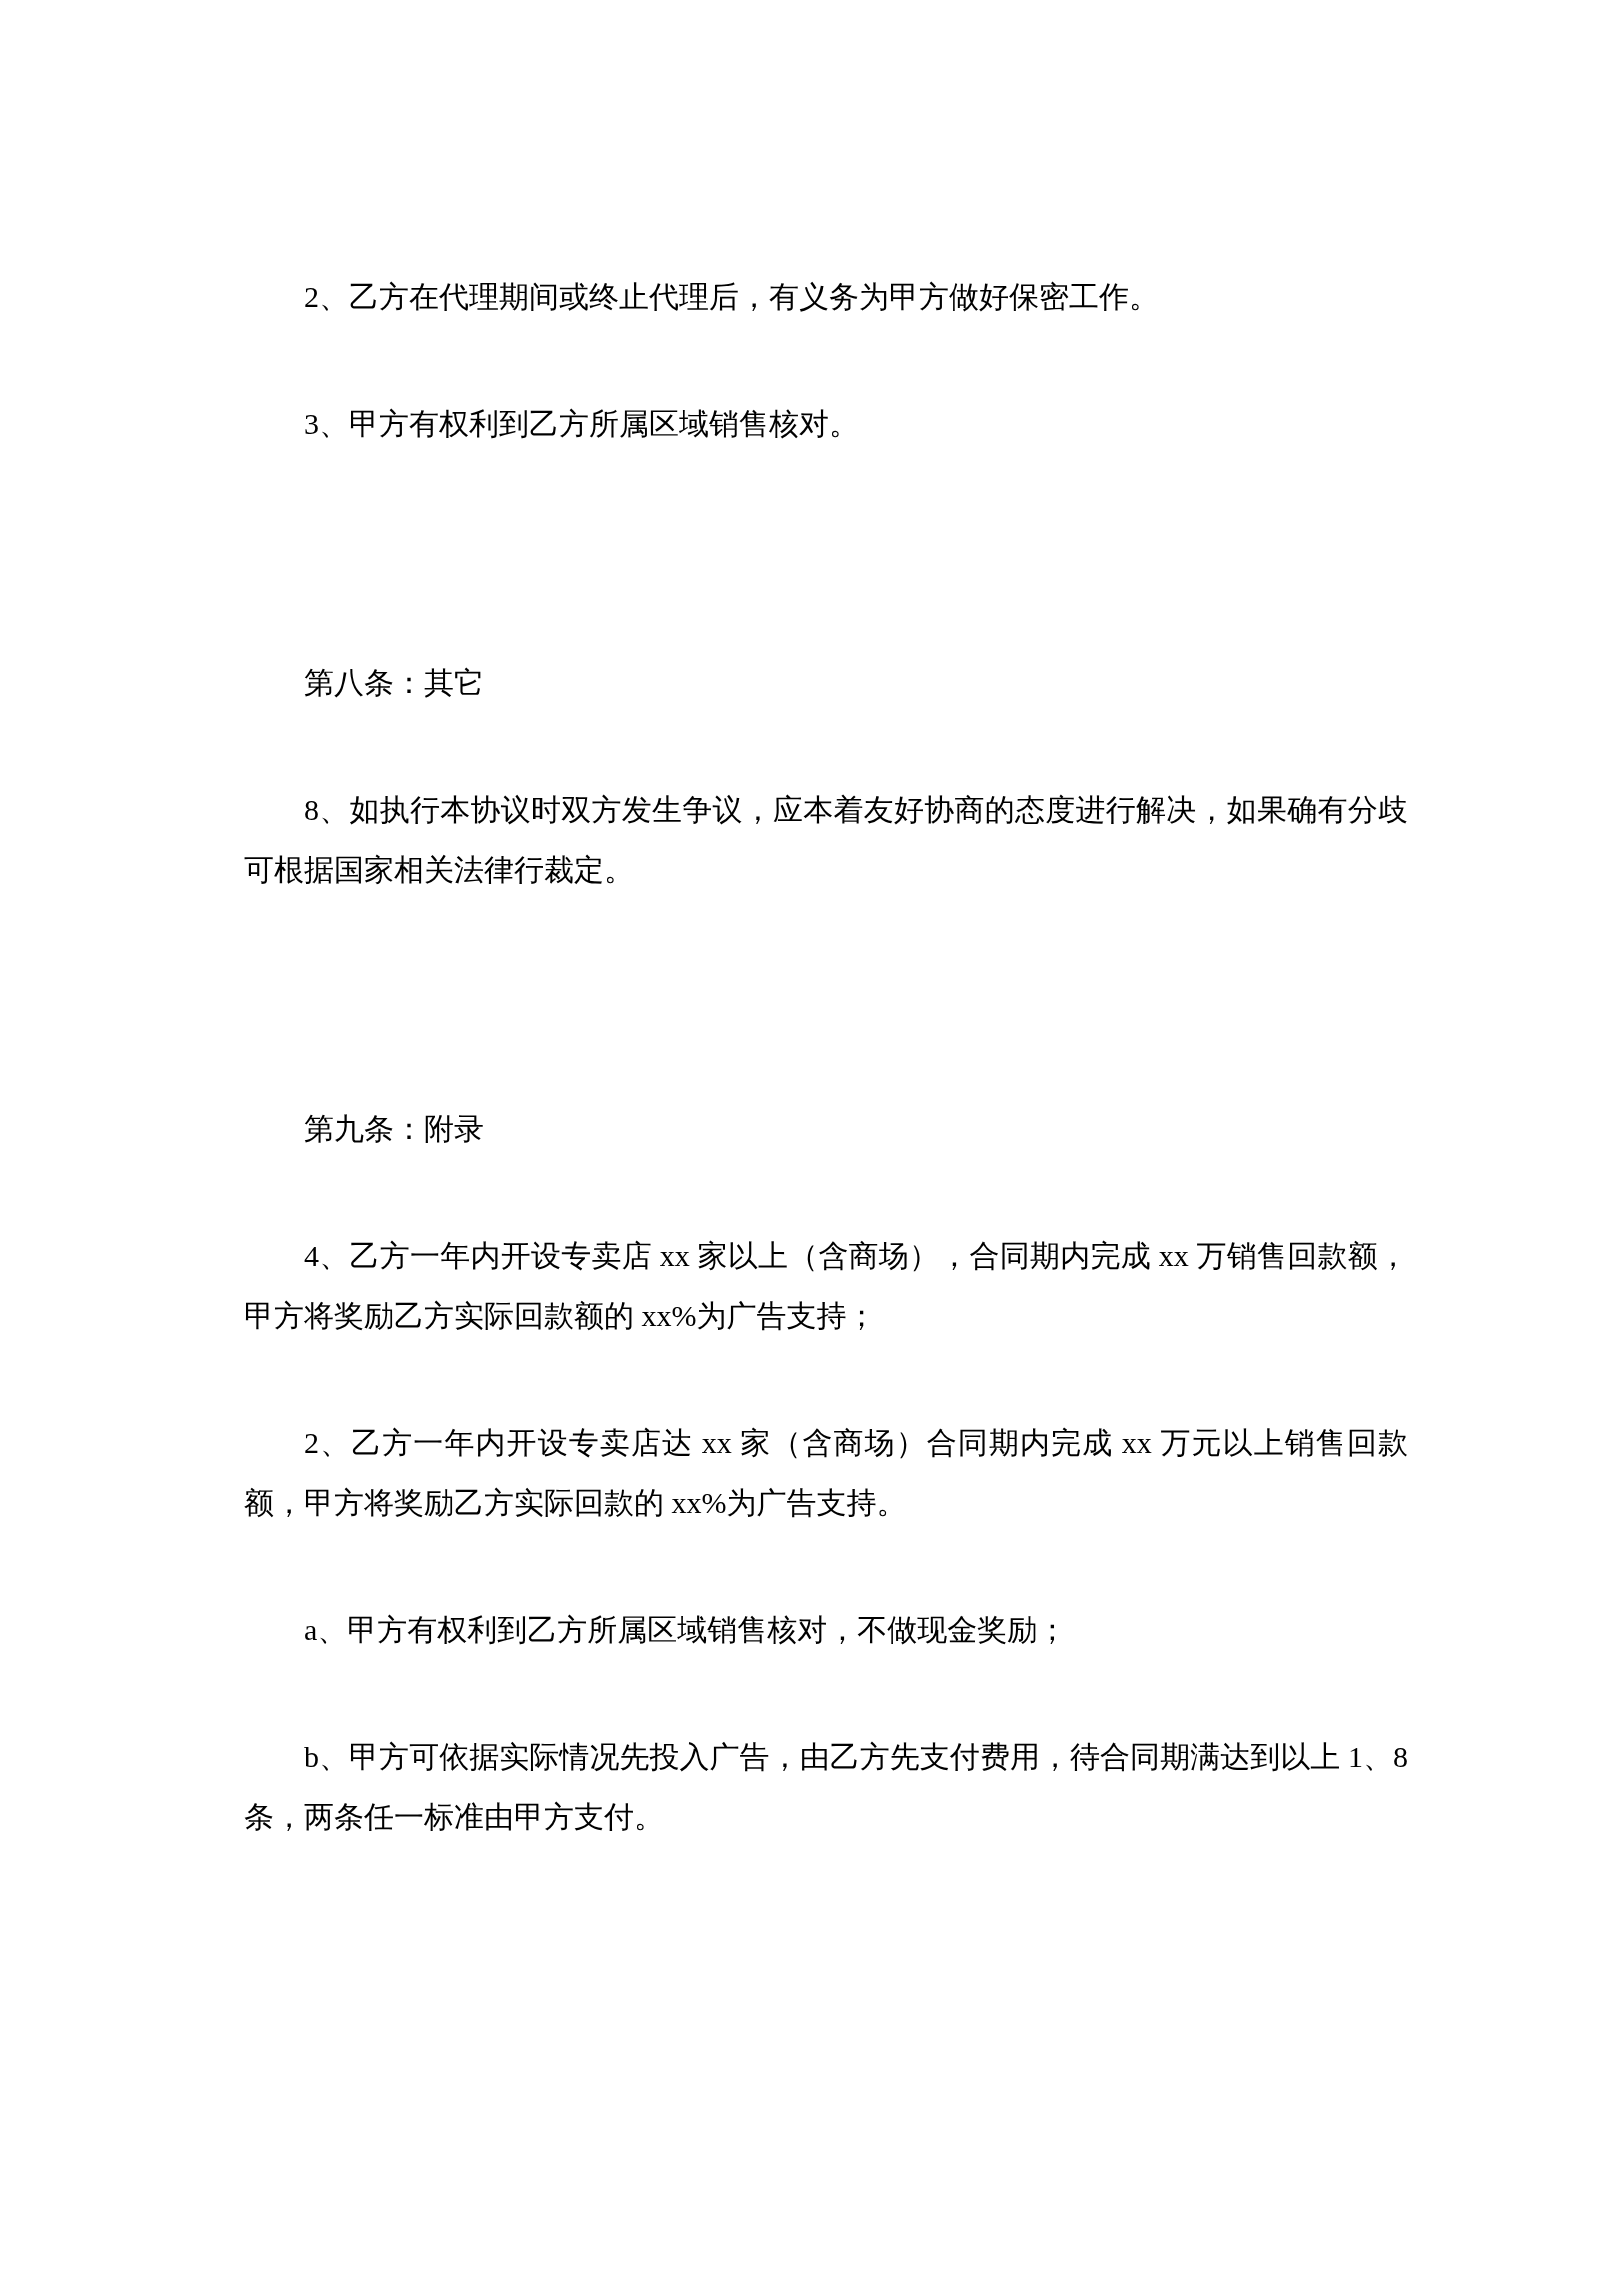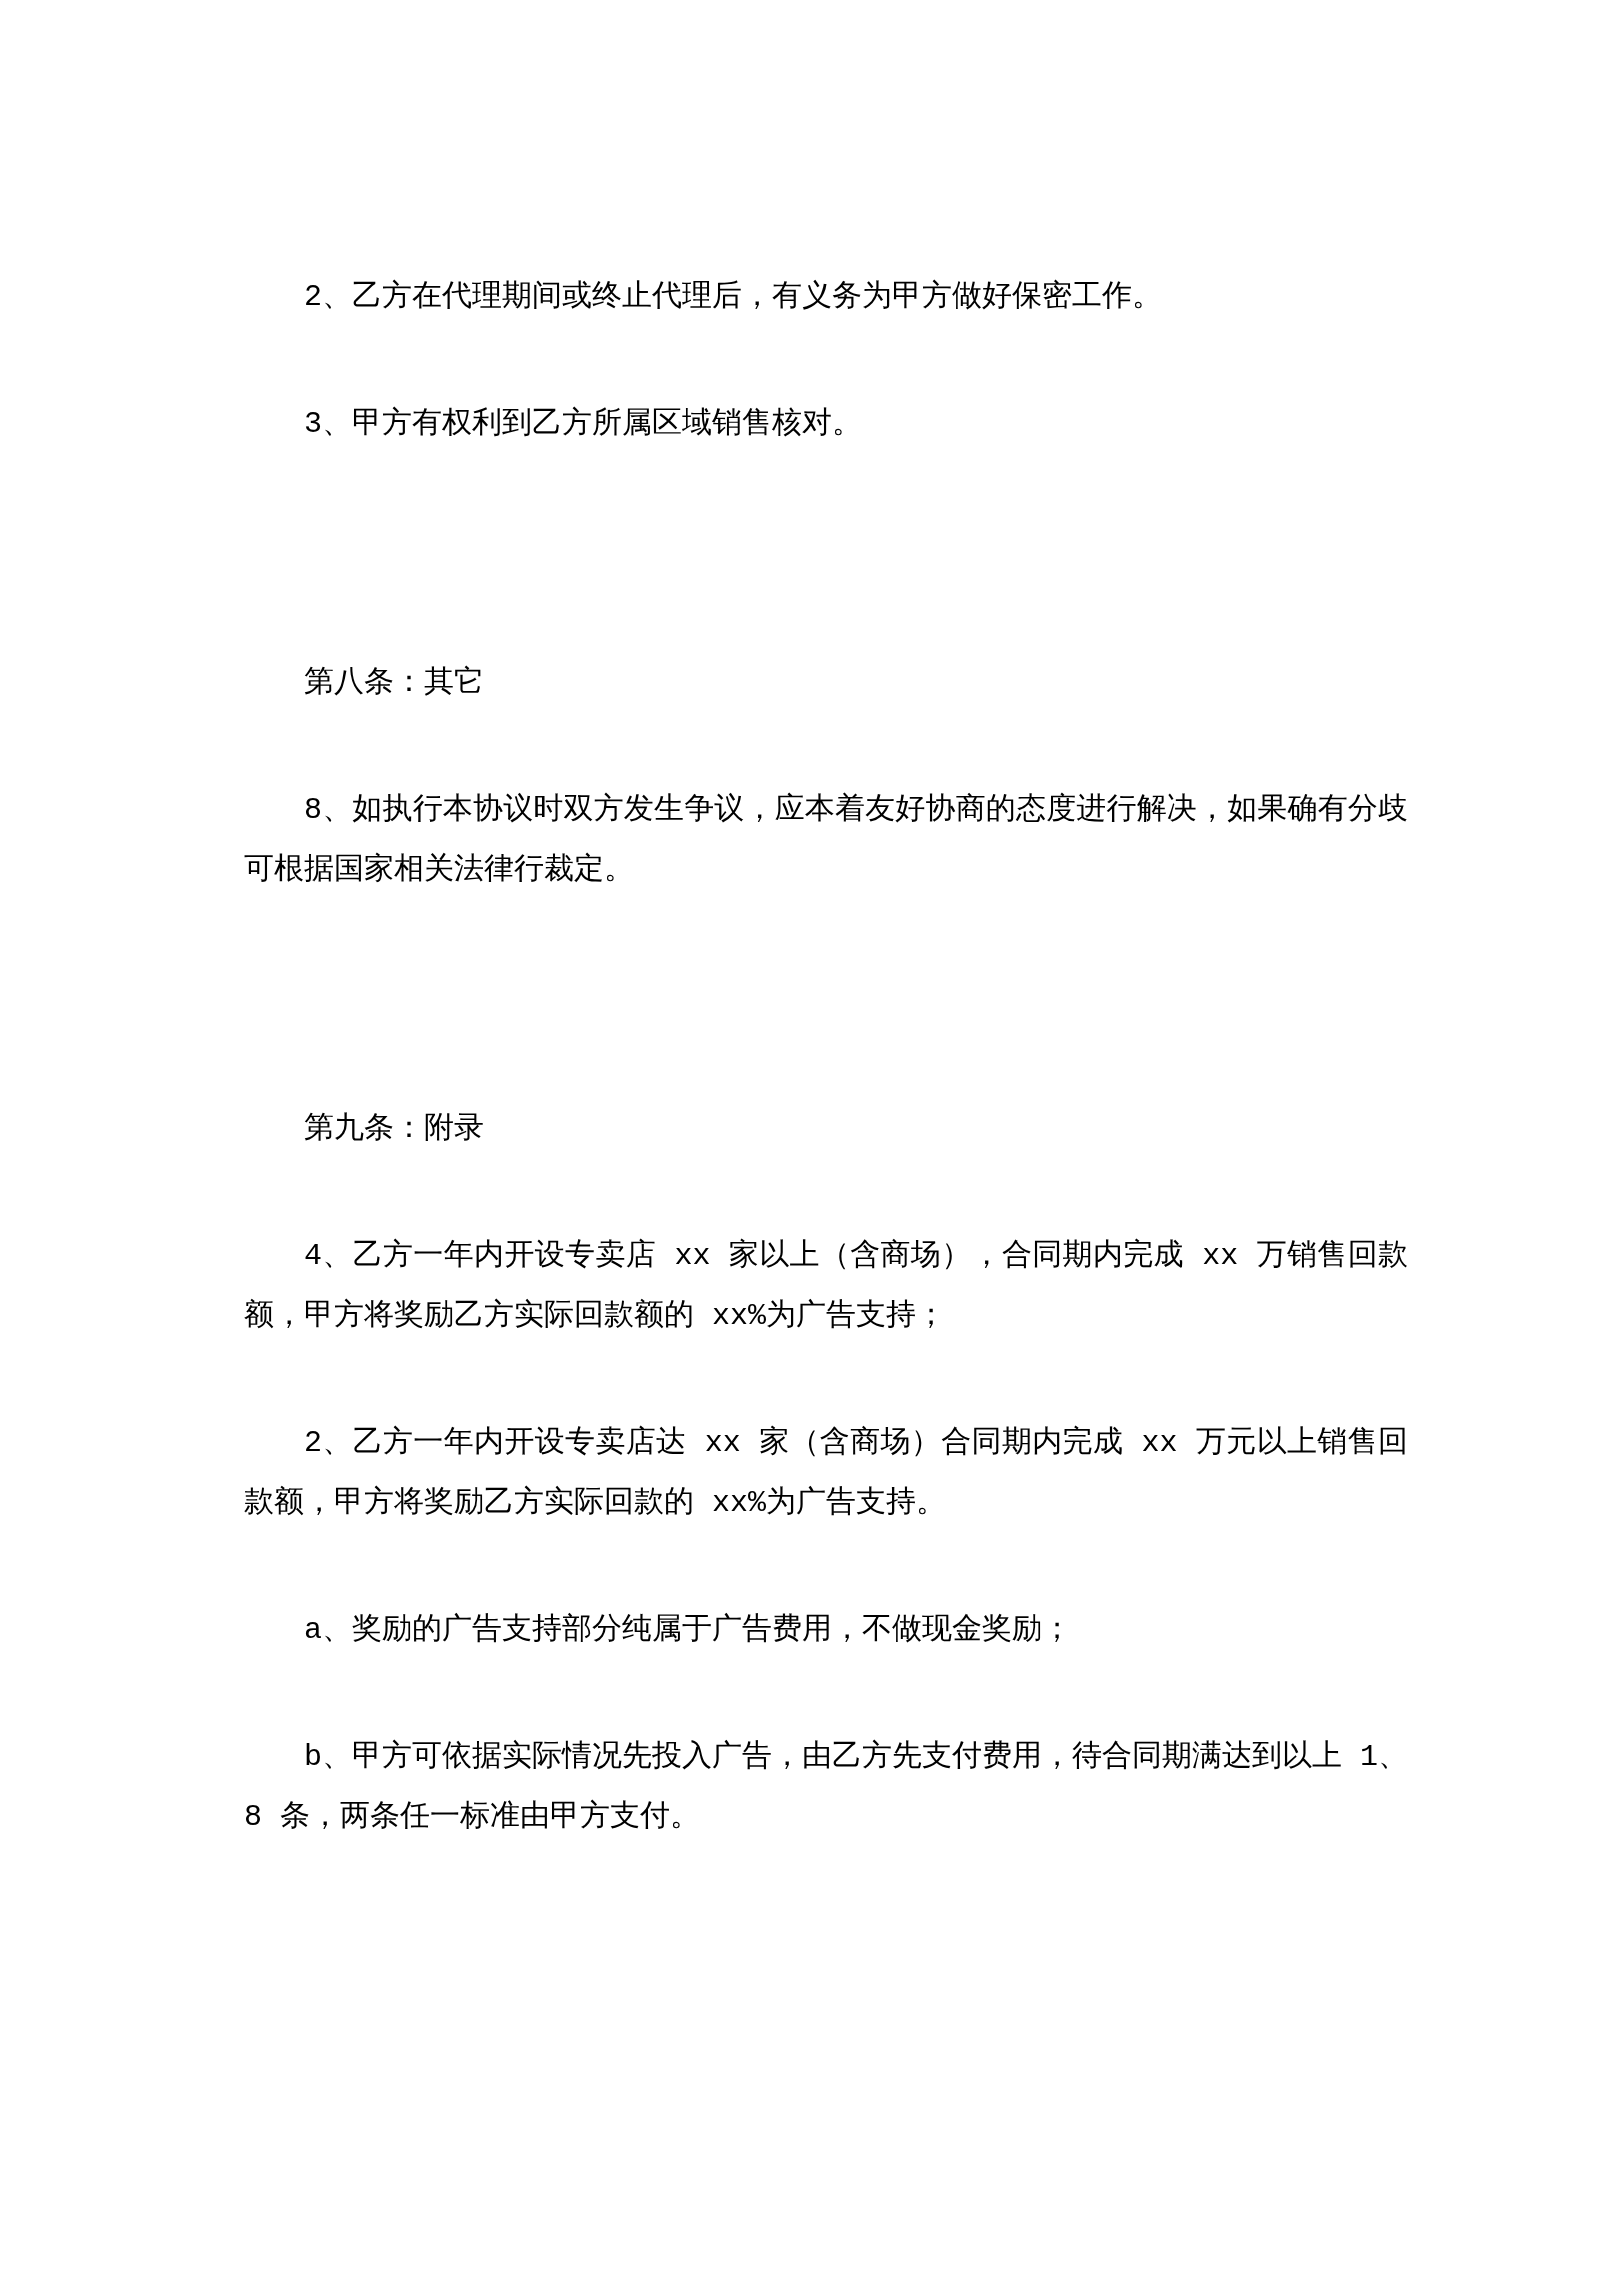--- a/index.html
+++ b/index.html
@@ -6,21 +6,21 @@
     margin: 0;
     padding: 0;
     background: #ffffff;
   }
   .page {
     position: relative;
     width: 1477px;
     height: 2294px;
     background: #ffffff;
     color: #000000;
-    font-family: Liberation Mono, monospace;
+    font-family: Liberation Serif, serif;
     overflow: hidden;
   }
   .content {
     position: absolute;
     left: 244px;
     top: 267px;
     width: 1164px;
   }
   .block {
     margin: 0;
@@ -44,17 +44,17 @@
 
 <div class="page">
   <div class="content">
       <p class="block paragraph">2、乙方在代理期间或终止代理后，有义务为甲方做好保密工作。</p>
       <p class="block paragraph">3、甲方有权利到乙方所属区域销售核对。</p>
       <p class="block heading">第八条：其它</p>
       <p class="block paragraph">8、如执行本协议时双方发生争议，应本着友好协商的态度进行解决，如果确有分歧可根据国家相关法律行裁定。</p>
       <p class="block heading">第九条：附录</p>
       <p class="block paragraph">4、乙方一年内开设专卖店 xx 家以上（含商场），合同期内完成 xx 万销售回款额，甲方将奖励乙方实际回款额的 xx%为广告支持；</p>
       <p class="block paragraph">2、乙方一年内开设专卖店达 xx 家（含商场）合同期内完成 xx 万元以上销售回款额，甲方将奖励乙方实际回款的 xx%为广告支持。</p>
-      <p class="block paragraph">a、奖励的广告支持部分纯属于广告费用，不做现金奖励；</p>
+      <p class="block paragraph">a、甲方有权利到乙方所属区域销售核对，不做现金奖励；</p>
       <p class="block paragraph">b、甲方可依据实际情况先投入广告，由乙方先支付费用，待合同期满达到以上 1、8 条，两条任一标准由甲方支付。</p>
     </div>
 </div>
 
 
 </body></html>

